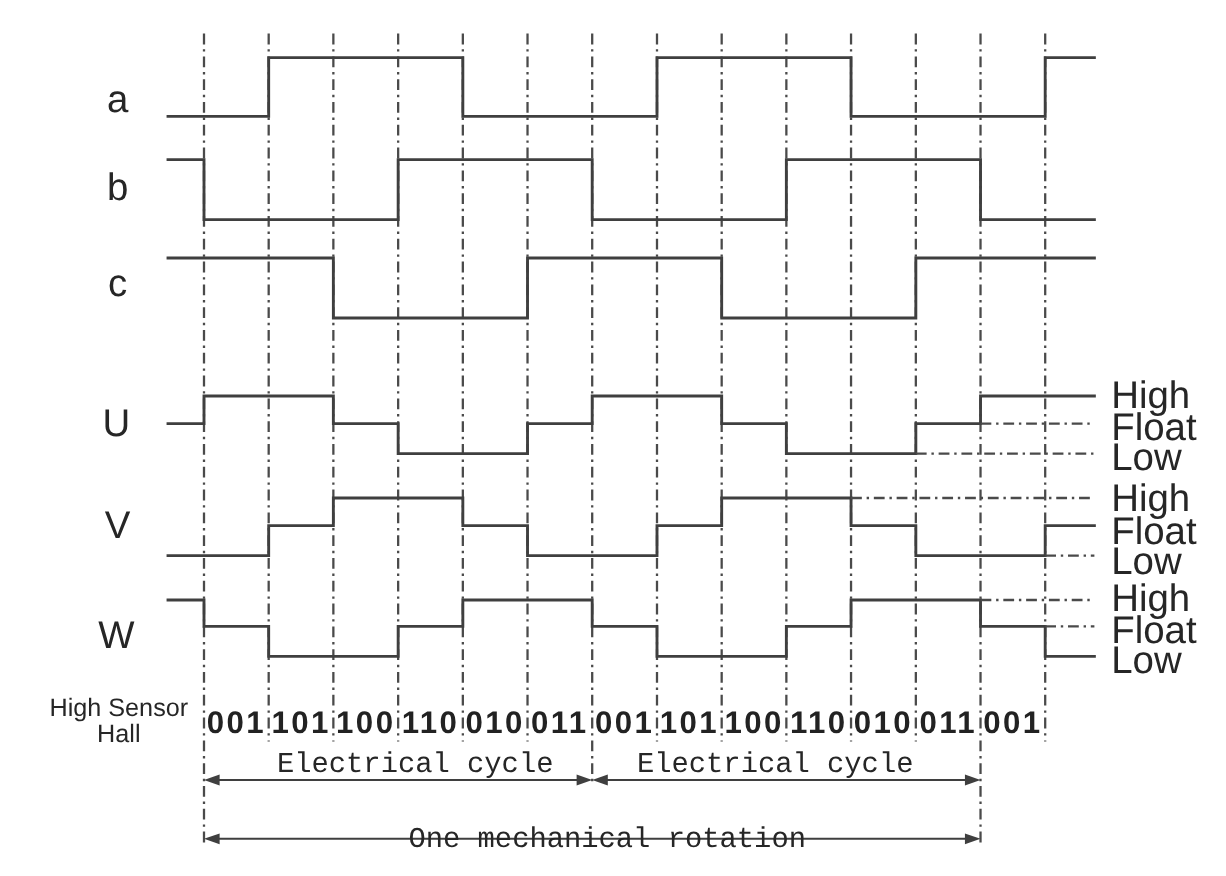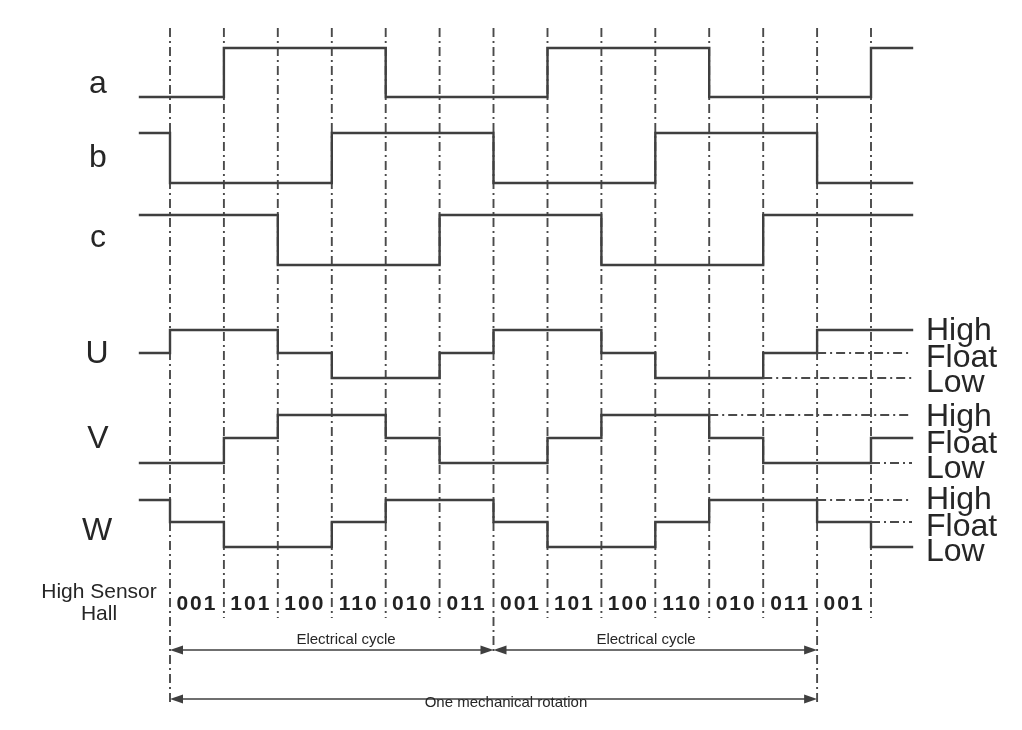--- a/index.html
+++ b/index.html
@@ -2,23 +2,23 @@
 <html><head>
 <meta charset="utf-8">
 <style>
   html,body{margin:0;padding:0;background:#fff;}
   .stage{position:relative;width:1022px;height:730px;background:#ffffff;overflow:hidden;
          font-family:"Liberation Sans","DejaVu Sans",sans-serif;}
   .stage svg{position:absolute;left:0;top:0;}
   .lbl{position:absolute;color:#262626;white-space:nowrap;line-height:1;}
   .sig{font-size:32px;transform:translate(-50%,-50%);}
   .lvl{font-size:32px;transform:translateY(-50%);}
-  .cap{font-size:15px;transform:translate(-50%,-50%);}
+  .cap{font-size:24px;transform:translate(-50%,-50%);font-family:Liberation Mono, monospace;}
   .hall-lbl{font-size:21px;transform:translate(-50%,-50%);}
-  .code{position:absolute;font-size:21px;font-weight:700;letter-spacing:2px;color:#222222;
+  .code{position:absolute;font-size:26px;font-weight:700;letter-spacing:2px;color:#222222;
         transform:translate(-50%,-50%);line-height:1;}
   .grid{stroke:#4a4a4a;stroke-width:1.9;stroke-dasharray:9 4 2 4;}
   .wave{stroke:#3f3f3f;stroke-width:2.4;fill:none;stroke-linejoin:miter;stroke-linecap:square;}
   .leader{stroke:#4a4a4a;stroke-width:1.9;stroke-dasharray:9 4 2 4;}
   .dim{stroke:#3f3f3f;stroke-width:1.7;}
   .head{fill:#3f3f3f;stroke:none;}
 </style>
 </head>
 <body>
 

